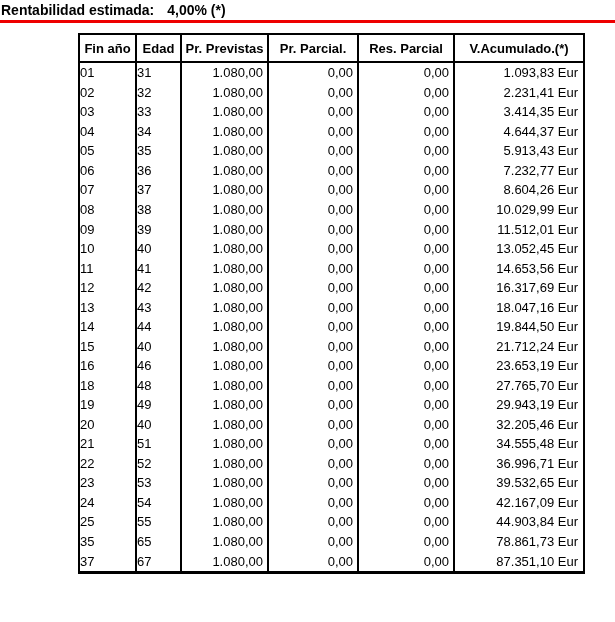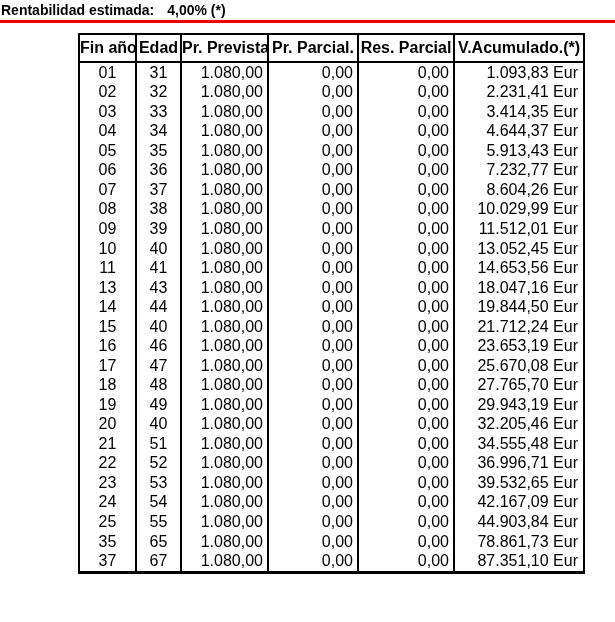--- a/index.html
+++ b/index.html
@@ -39,21 +39,21 @@
   }
   table.data {
     position: absolute;
     left: 78px;
     top: 33px;
     width: 505px;
     border-collapse: collapse;
     table-layout: fixed;
     border: 2px solid #000000;
     border-bottom-width: 3px;
-    font-size: 16px;
+    font-size: 13px;
   }
   table.data th {
     font-weight: bold;
     text-align: center;
     vertical-align: middle;
     height: 26px;
     border-bottom: 2px solid #000000;
     border-right: 2px solid #000000;
     padding: 0;
     white-space: nowrap;
@@ -65,21 +65,21 @@
   }
   table.data td {
     height: 19.54px;
     padding: 0;
     vertical-align: middle;
     border-right: 2px solid #000000;
     white-space: nowrap;
     overflow: hidden;
     line-height: 1;
   }
-  table.data td.c-center { text-align: center; }
+  table.data td.c-center { text-align: left; }
   table.data td.c-right  { text-align: right; padding-right: 4px; }
   table.data td.c-right-wide { text-align: right; padding-right: 5px; }
 </style>
 </head>
 <body>
 
 <div class="page">
 
   <div class="title-line">
     <span>Rentabilidad estimada:</span>
@@ -190,20 +190,28 @@
         </tr>
         <tr>
           <td class="c-center">11</td>
           <td class="c-center">41</td>
           <td class="c-right">1.080,00</td>
           <td class="c-right">0,00</td>
           <td class="c-right">0,00</td>
           <td class="c-right-wide">14.653,56 Eur</td>
         </tr>
         <tr>
+          <td class="c-center">12</td>
+          <td class="c-center">42</td>
+          <td class="c-right">1.080,00</td>
+          <td class="c-right">0,00</td>
+          <td class="c-right">0,00</td>
+          <td class="c-right-wide">16.317,69 Eur</td>
+        </tr>
+        <tr>
           <td class="c-center">13</td>
           <td class="c-center">43</td>
           <td class="c-right">1.080,00</td>
           <td class="c-right">0,00</td>
           <td class="c-right">0,00</td>
           <td class="c-right-wide">18.047,16 Eur</td>
         </tr>
         <tr>
           <td class="c-center">14</td>
           <td class="c-center">44</td>
@@ -222,28 +230,20 @@
         </tr>
         <tr>
           <td class="c-center">16</td>
           <td class="c-center">46</td>
           <td class="c-right">1.080,00</td>
           <td class="c-right">0,00</td>
           <td class="c-right">0,00</td>
           <td class="c-right-wide">23.653,19 Eur</td>
         </tr>
         <tr>
-          <td class="c-center">17</td>
-          <td class="c-center">47</td>
-          <td class="c-right">1.080,00</td>
-          <td class="c-right">0,00</td>
-          <td class="c-right">0,00</td>
-          <td class="c-right-wide">25.670,08 Eur</td>
-        </tr>
-        <tr>
           <td class="c-center">18</td>
           <td class="c-center">48</td>
           <td class="c-right">1.080,00</td>
           <td class="c-right">0,00</td>
           <td class="c-right">0,00</td>
           <td class="c-right-wide">27.765,70 Eur</td>
         </tr>
         <tr>
           <td class="c-center">19</td>
           <td class="c-center">49</td>

